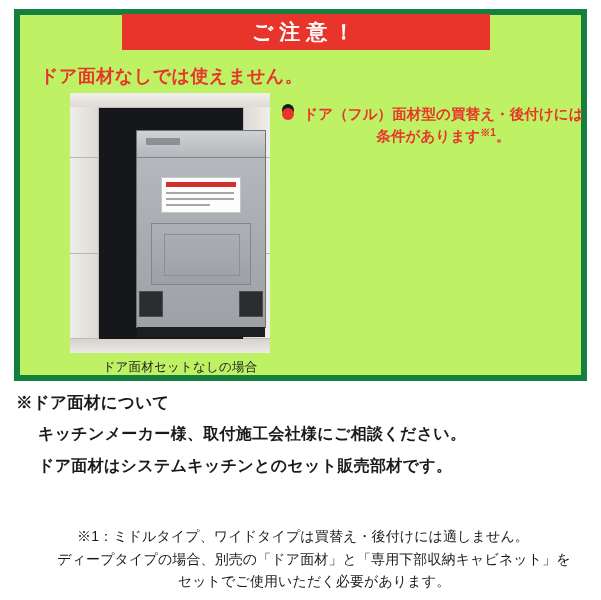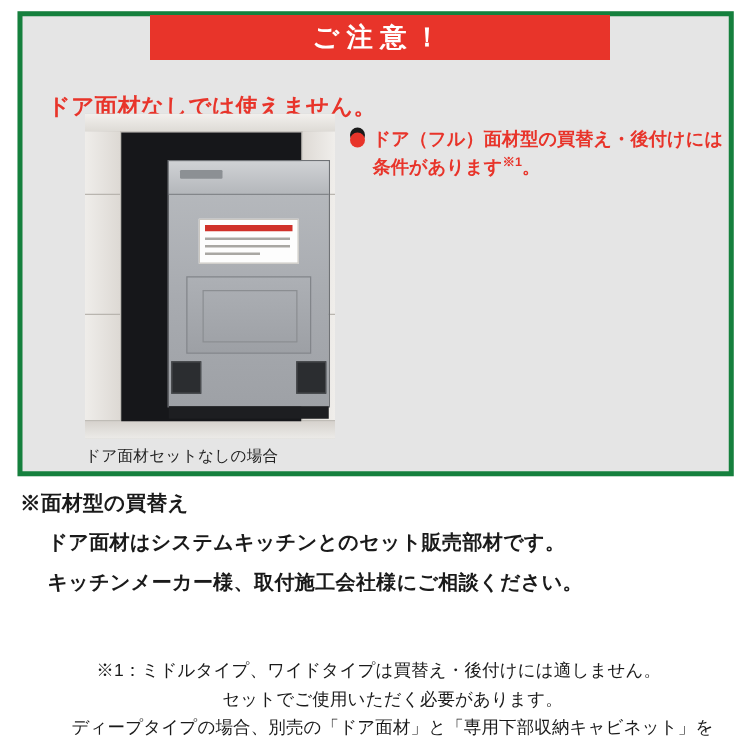--- a/index.html
+++ b/index.html
@@ -22,23 +22,24 @@
     box-sizing: border-box;
   }
 
   
   .caution-box {
     position: absolute;
     left: 14px;
     top: 9px;
     width: 573px;
     height: 372px;
-    border: 4px solid #15803d;
+    border: 6px solid #15803d;
     box-sizing: border-box;
-    background: #e5e5e5;
+    background: #bef264;
+    text-align: center;
   }
 
   .caution-header {
     position: absolute;
     left: 102px;
     top: -1px;
     width: 368px;
     height: 36px;
     background: #e8342a;
     color: #ffffff;
@@ -47,21 +48,21 @@
     letter-spacing: 6px;
     display: flex;
     align-items: center;
     justify-content: center;
     box-sizing: border-box;
   }
 
   .caution-title {
     position: absolute;
     left: 20px;
-    top: 60px;
+    top: 49px;
     font-size: 18px;
     font-weight: bold;
     color: #e8342a;
     letter-spacing: 0.5px;
   }
 
   
   .photo-wrap {
     position: absolute;
     left: 50px;
@@ -318,24 +319,24 @@
       </div>
       <div class="bullet-item red">
         <span class="dot"></span>
         <span>ドア（フル）面材型の買替え・後付けには条件があります</span><span class="sup">※1</span><span>。</span>
       </div>
     </div>
 
   </div>
 
   <div class="notes">
-    <div class="note-head">※面材型の買替え</div>
+    <div class="note-head">※ドア面材について</div>
+    <div class="note-sub">キッチンメーカー様、取付施工会社様にご相談ください。</div>
     <div class="note-sub">ドア面材はシステムキッチンとのセット販売部材です。</div>
-    <div class="note-sub">キッチンメーカー様、取付施工会社様にご相談ください。</div>
   </div>
 
   <div class="footnotes">
     <div class="fn-line">※1：ミドルタイプ、ワイドタイプは買替え・後付けには適しません。</div>
+    <div class="fn-line fn-indent">ディープタイプの場合、別売の「ドア面材」と「専用下部収納キャビネット」を</div>
     <div class="fn-line fn-indent">セットでご使用いただく必要があります。</div>
-    <div class="fn-line fn-indent">ディープタイプの場合、別売の「ドア面材」と「専用下部収納キャビネット」を</div>
   </div>
 
 </div>
 
 </body></html>

